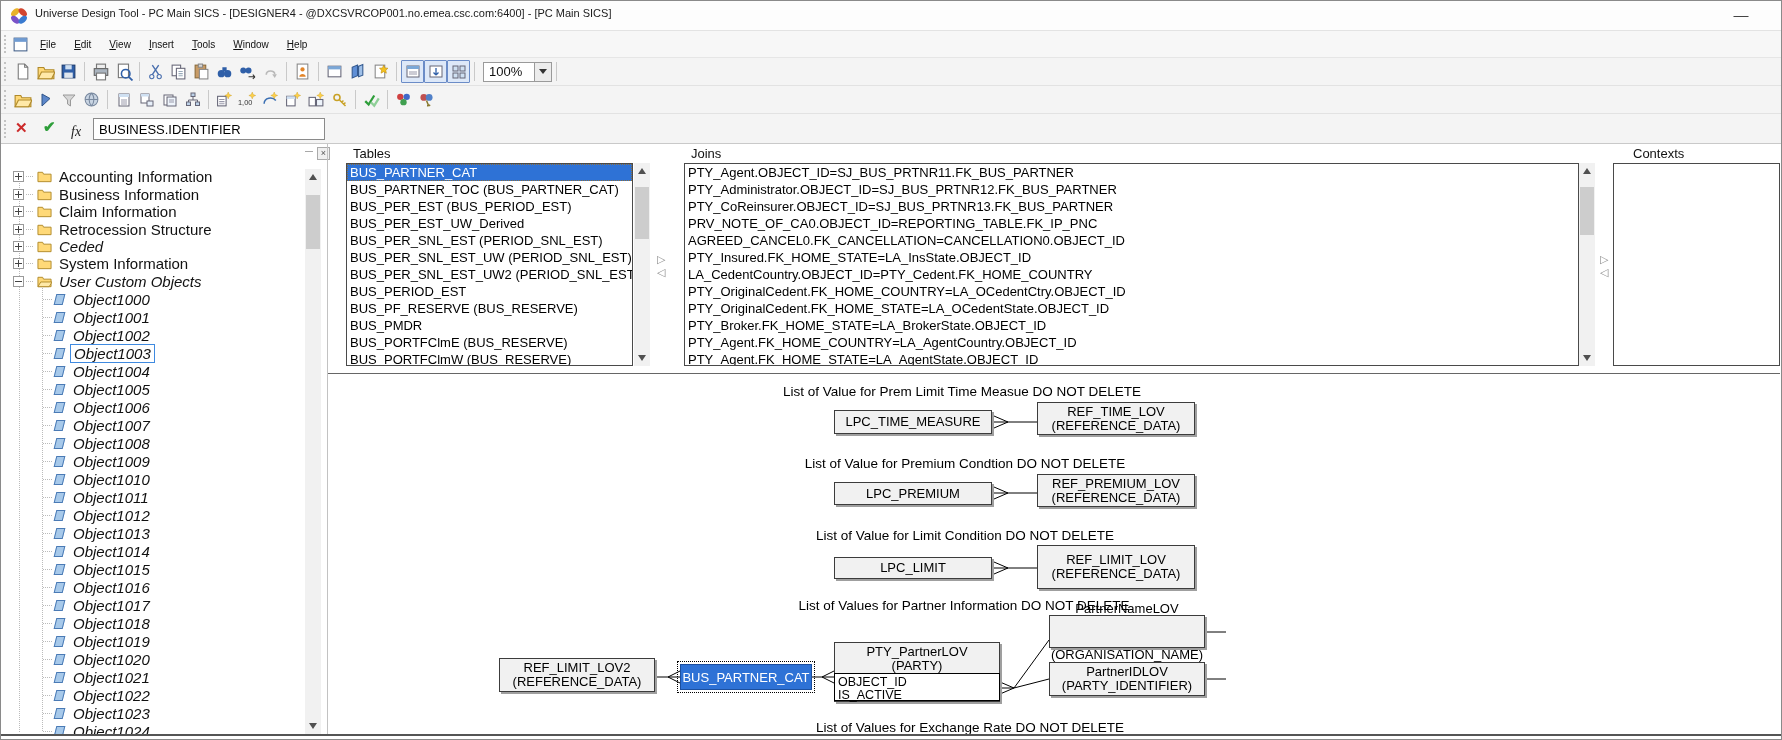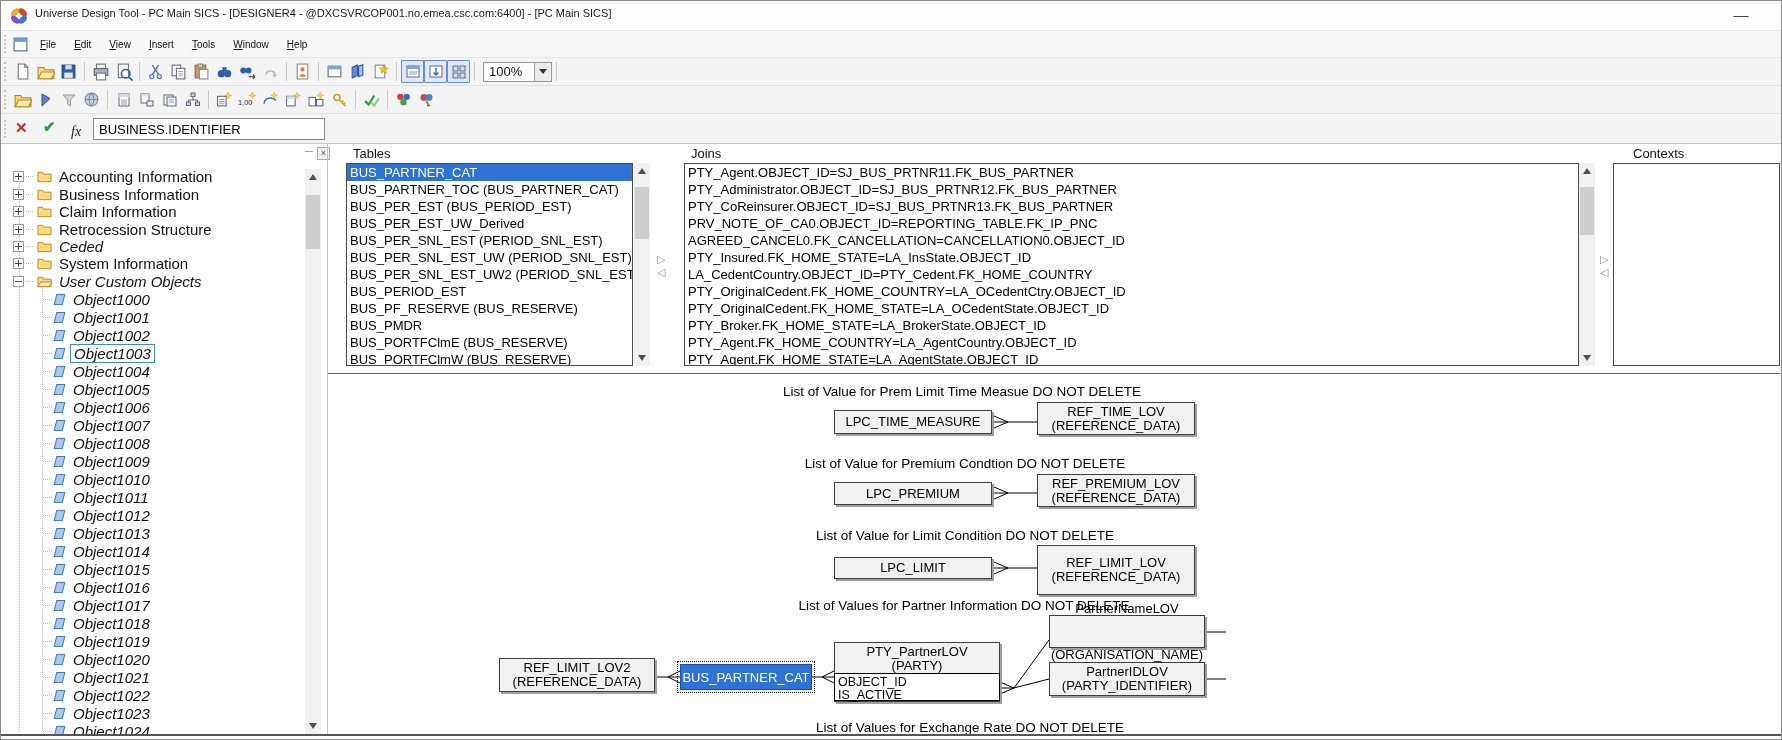--- a/index.html
+++ b/index.html
@@ -696,21 +696,21 @@
     </div>
     <div class="dbox" style="left:709px; top:100px; width:158px; height:33px;">
       <span>REF_PREMIUM_LOV</span>
       <span class="l2">(REFERENCE_DATA)</span>
     </div>
 
     <span class="dlabel" style="left:637px; top:154px;">List of Value for Limit Condition DO NOT DELETE</span>
     <div class="dbox" style="left:506px; top:183px; width:158px; height:22px;">
       <span>LPC_LIMIT</span>
     </div>
-    <div class="dbox" style="left:709px; top:171px; width:158px; height:50px;">
+    <div class="dbox" style="left:709px; top:171px; width:158px; height:44px;">
       <span>REF_LIMIT_LOV</span>
       <span class="l2">(REFERENCE_DATA)</span>
     </div>
 
     <span class="dlabel" style="left:636px; top:224px;">List of Values for Partner Information  DO NOT DELETE</span>
     <div class="dbox" style="left:171px; top:284px; width:156px; height:34px;">
       <span>REF_LIMIT_LOV2</span>
       <span class="l2">(REFERENCE_DATA)</span>
     </div>
     <div class="dbox-sel" style="left:352px; top:290px; width:132px; height:26px;">

